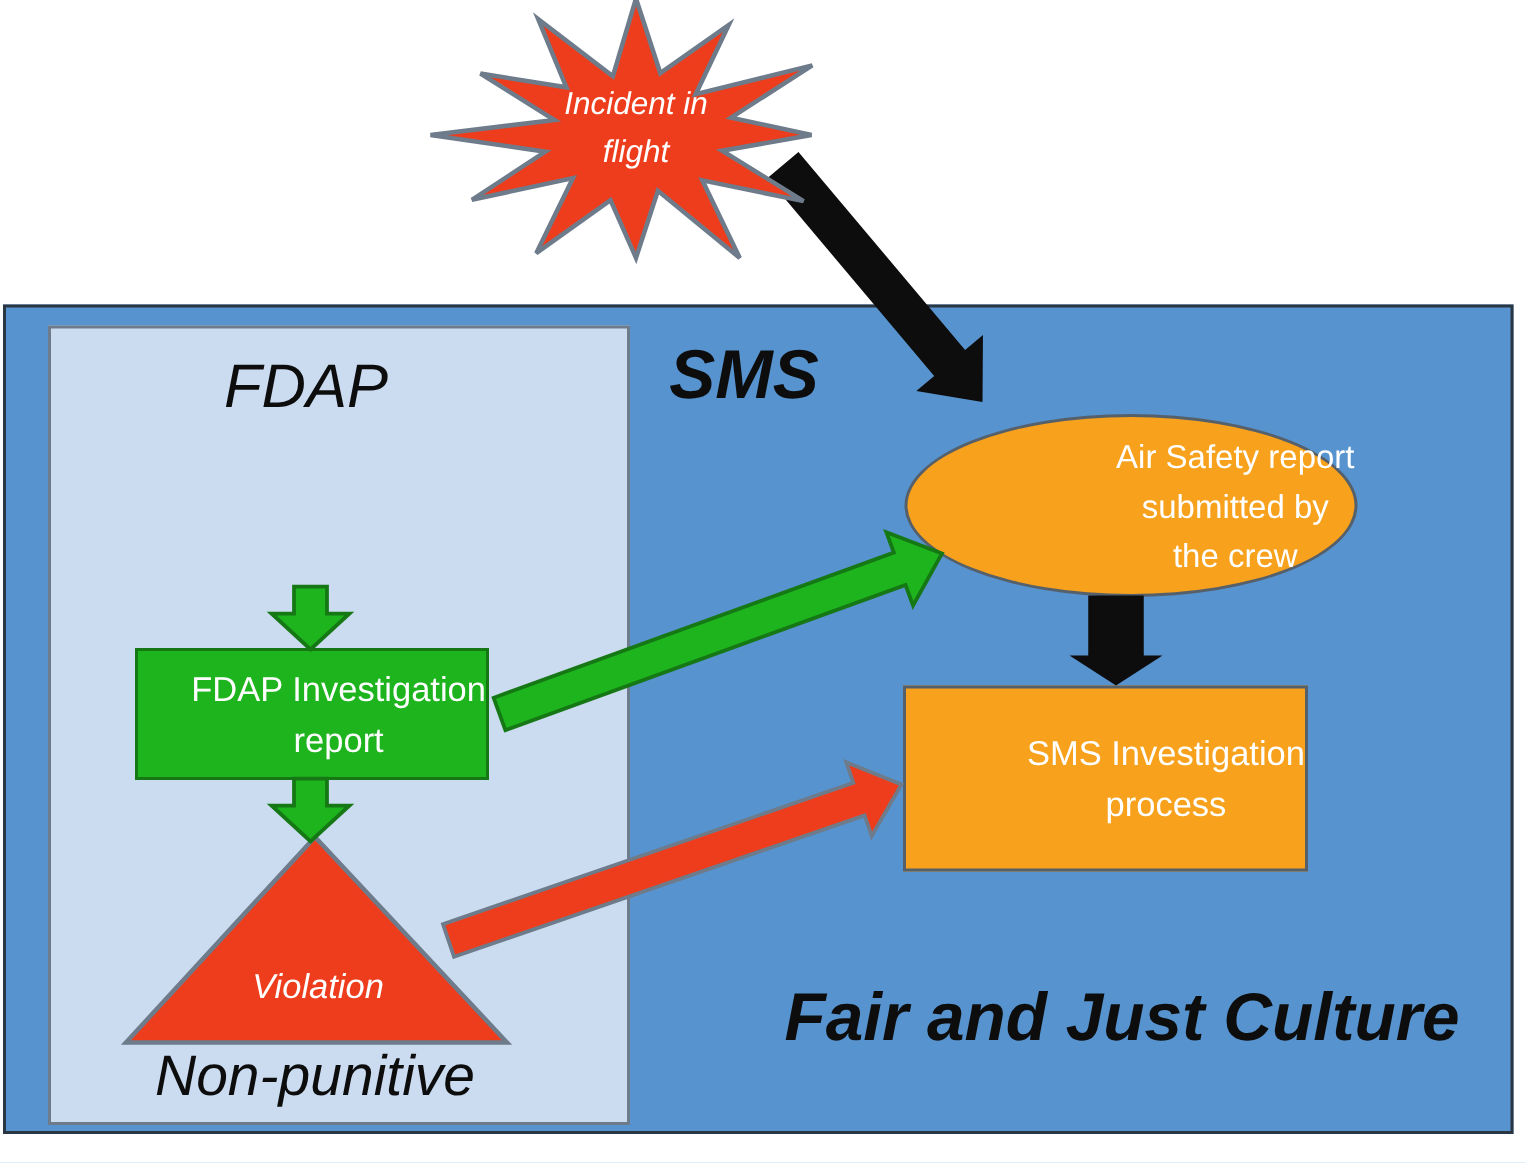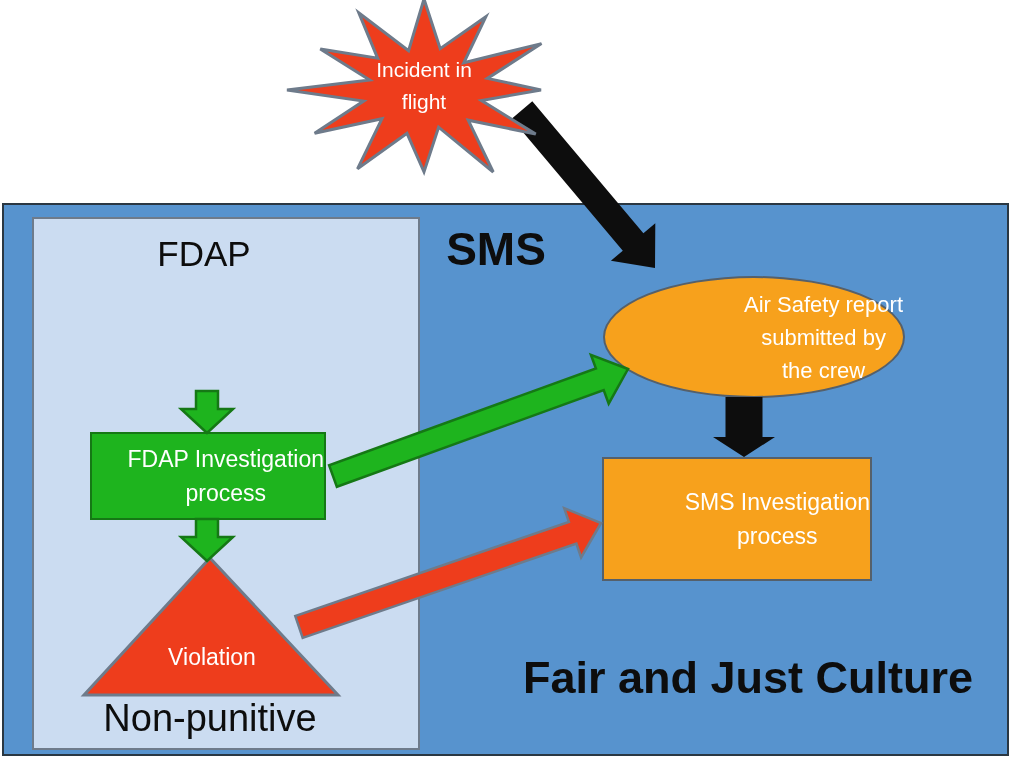--- a/index.html
+++ b/index.html
@@ -29,23 +29,23 @@
     text-align:center;color:var(--text_light);white-space:pre-line;box-sizing:border-box;
   }
   .ellipse{border-radius:50%;}
   .green-node{background:var(--green);border:2px solid var(--green_border);}
   .orange-node{background:var(--orange);border:2px solid var(--orange_border);}
   .event-ellipse{left:107px;top:302px;width:200px;height:90px;font-size:23px;line-height:1.45;}
   .fdapinv-box{left:90px;top:432px;width:236px;height:88px;font-size:23px;line-height:1.5;}
   .report-ellipse{left:603px;top:276px;width:302px;height:122px;font-size:22px;line-height:1.5;}
   .smsinv-box{left:602px;top:457px;width:270px;height:124px;font-size:23px;line-height:1.5;}
   
-  .lbl{position:absolute;z-index:6;text-align:center;white-space:pre-line;}
+  .lbl{position:absolute;z-index:6;text-align:center;white-space:pre-line;font-style:italic;}
   .incident-lbl{left:348px;top:54px;width:152px;font-size:21px;line-height:1.5;color:var(--text_light);}
-  .fdap-lbl{left:32px;top:234px;width:344px;font-size:35px;color:var(--text_dark);}
+  .fdap-lbl{left:32px;top:234px;width:344px;font-size:41px;color:var(--text_dark);}
   .sms-lbl{left:426px;top:222px;width:140px;font-size:46px;font-weight:bold;color:var(--text_dark);}
   .violation-lbl{left:84px;top:644px;width:256px;font-size:23px;color:var(--text_light);text-align:center;}
   .nonpunitive-lbl{left:32px;top:697px;width:356px;font-size:38px;color:var(--text_dark);}
   .culture-lbl{left:478px;top:652px;width:540px;font-size:45px;font-weight:bold;color:var(--text_dark);}
 </style>
 </head>
 <body>
 
 <div id="canvas">
 
@@ -60,21 +60,21 @@
     <polygon id="arrow-violation-sms" class="red-arrow" points="302.7,637.9 576.4,543.6 581.1,557.4 601.0,523.0 564.2,508.2 568.9,521.9 295.3,616.1"></polygon>
     <polygon id="violation-triangle" class="red-shape" points="210,558 338,695 84,695"></polygon>
     <polygon id="arrow-event-fdap" class="green-arrow" points="196.0,391.0 196.0,409.0 181.0,409.0 207.0,433.0 233.0,409.0 218.0,409.0 218.0,391.0"></polygon>
     <polygon id="arrow-fdap-violation" class="green-arrow" points="196.0,519.0 196.0,537.0 181.0,537.0 207.0,561.0 233.0,537.0 218.0,537.0 218.0,519.0"></polygon>
     <polygon id="arrow-report-sms" class="black-arrow" points="725.5,397.0 725.5,437.0 713.0,437.0 744.0,457.0 775.0,437.0 762.5,437.0 762.5,397.0"></polygon>
   </svg>
 
 
   <div class="node green-node fdapinv-box">
     <span>FDAP Investigation
-process</span>
+report</span>
   </div>
 
   <div class="node ellipse orange-node report-ellipse">
     <span>Air Safety report
 submitted by
 the crew</span>
   </div>
 
   <div class="node orange-node smsinv-box">
     <span>SMS Investigation

